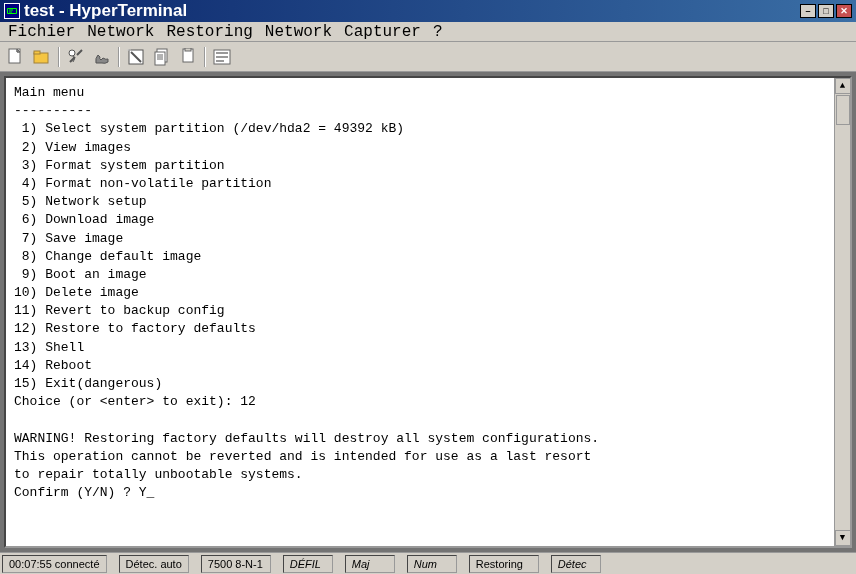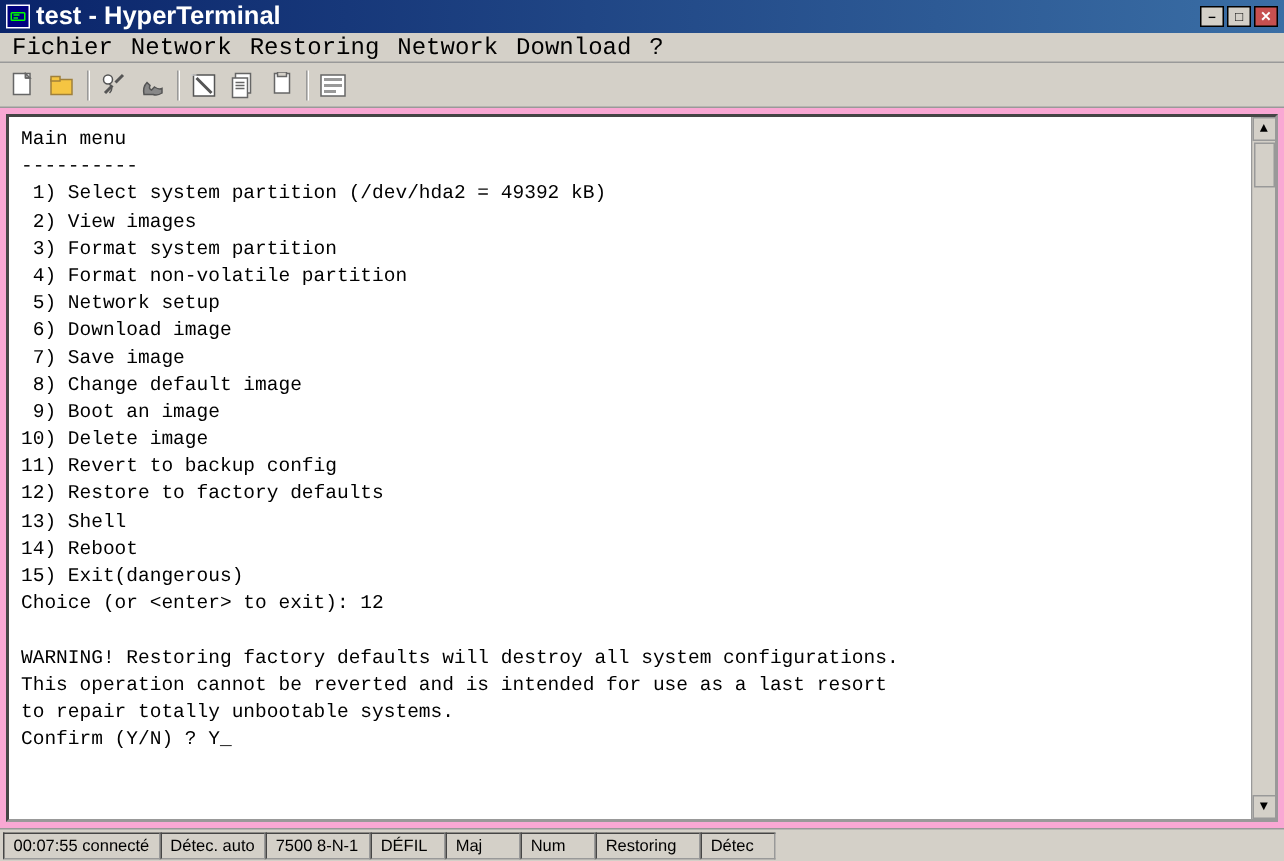--- a/index.html
+++ b/index.html
@@ -100,21 +100,21 @@
     .toolbar-separator {
       width: 2px;
       height: 20px;
       border-left: 1px solid #999;
       border-right: 1px solid #fff;
       margin: 0 2px;
     }
 
     
     .window-frame {
-      background: #f9a8d4;
+      background: #737373;
       padding: 4px;
       height: calc(574px - 22px - 20px - 30px - 22px);
     }
     .terminal-area {
       background: white;
       border: 2px inset #999;
       height: 100%;
       overflow: hidden;
       position: relative;
       display: flex;
@@ -162,32 +162,33 @@
     
     .status-bar {
       background: #d4d0c8;
       height: 22px;
       display: flex;
       align-items: center;
       border-top: 1px solid #999;
       font-family: 'Tahoma', 'Arial', sans-serif;
       font-size: 11px;
       padding: 0 2px;
+      gap: 12px;
     }
     .status-pane {
       height: 18px;
       border: 1px inset #999;
       padding: 0 6px;
       display: flex;
       align-items: center;
       white-space: nowrap;
     }
     .status-pane.wide { min-width: 90px; }
     .status-pane.medium { min-width: 70px; }
-    .status-pane.small { min-width: 50px; }
+    .status-pane.small { min-width: 50px; font-style: italic; }
   </style>
 </head>
 <body>
 
 <div class="title-bar">
   <div class="title-bar-left">
     <div class="title-bar-icon">
       <svg width="12" height="12" viewBox="0 0 12 12">
         <rect width="12" height="12" fill="#000080"></rect>
         <rect x="1" y="3" width="10" height="6" fill="#00ff00" rx="1"></rect>
@@ -203,21 +204,21 @@
     <div class="tb-btn">□</div>
     <div class="tb-btn close-btn" style="background:#c75050; color:white; font-weight:bold;">✕</div>
   </div>
 </div>
 
 <div class="menu-bar">
   <div class="menu-item">Fichier</div>
   <div class="menu-item">Network</div>
   <div class="menu-item">Restoring</div>
   <div class="menu-item">Network</div>
-  <div class="menu-item">Download</div>
+  <div class="menu-item">Capturer</div>
   <div class="menu-item">?</div>
 </div>
 
 <div class="toolbar">
 
   <div class="toolbar-btn" title="New">
     <svg width="18" height="18" viewBox="0 0 18 18">
       <rect x="2" y="1" width="11" height="14" fill="white" stroke="#666" stroke-width="1"></rect>
       <polygon points="10,1 13,4 13,4 10,4" fill="#ccc" stroke="#666" stroke-width="1"></polygon>
       <line x1="10" y1="1" x2="10" y2="4" stroke="#666" stroke-width="1"></line>

